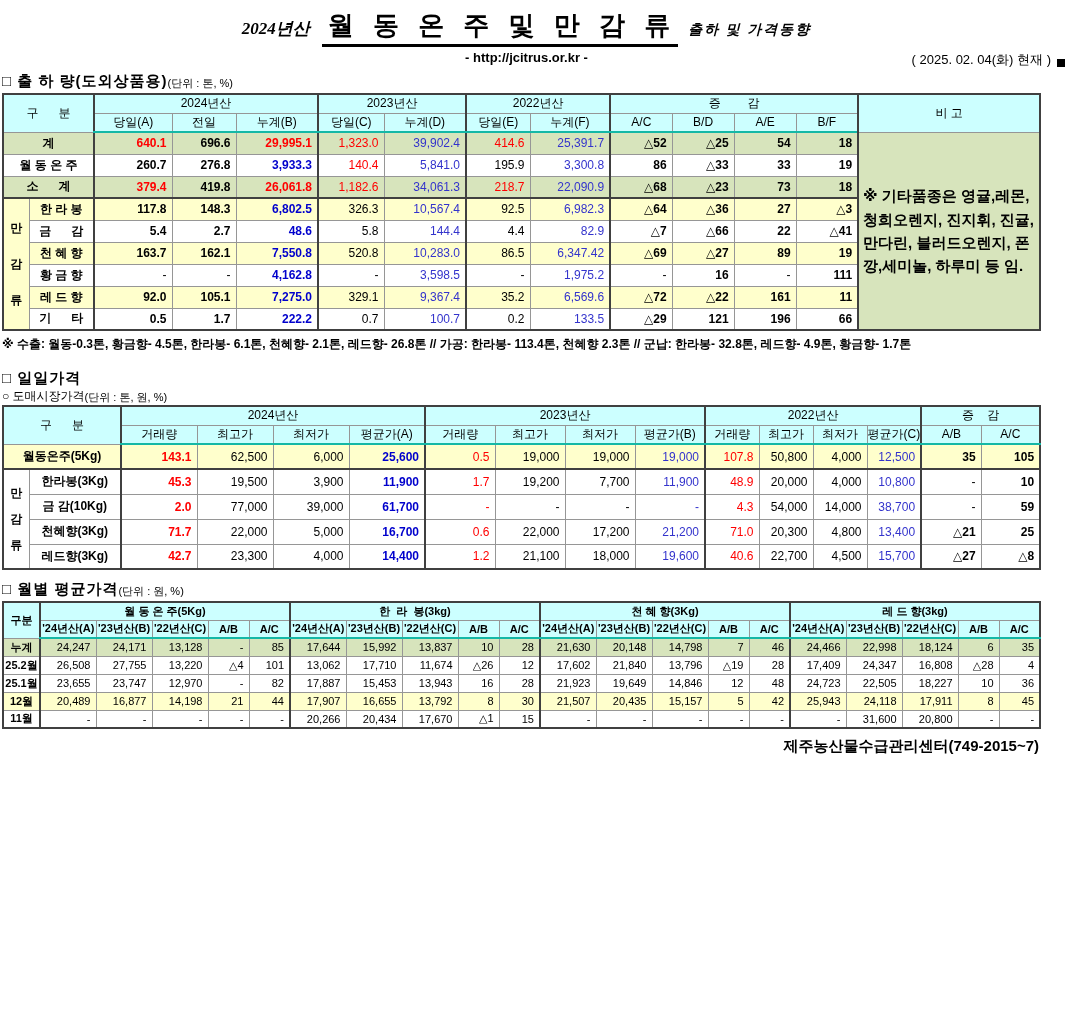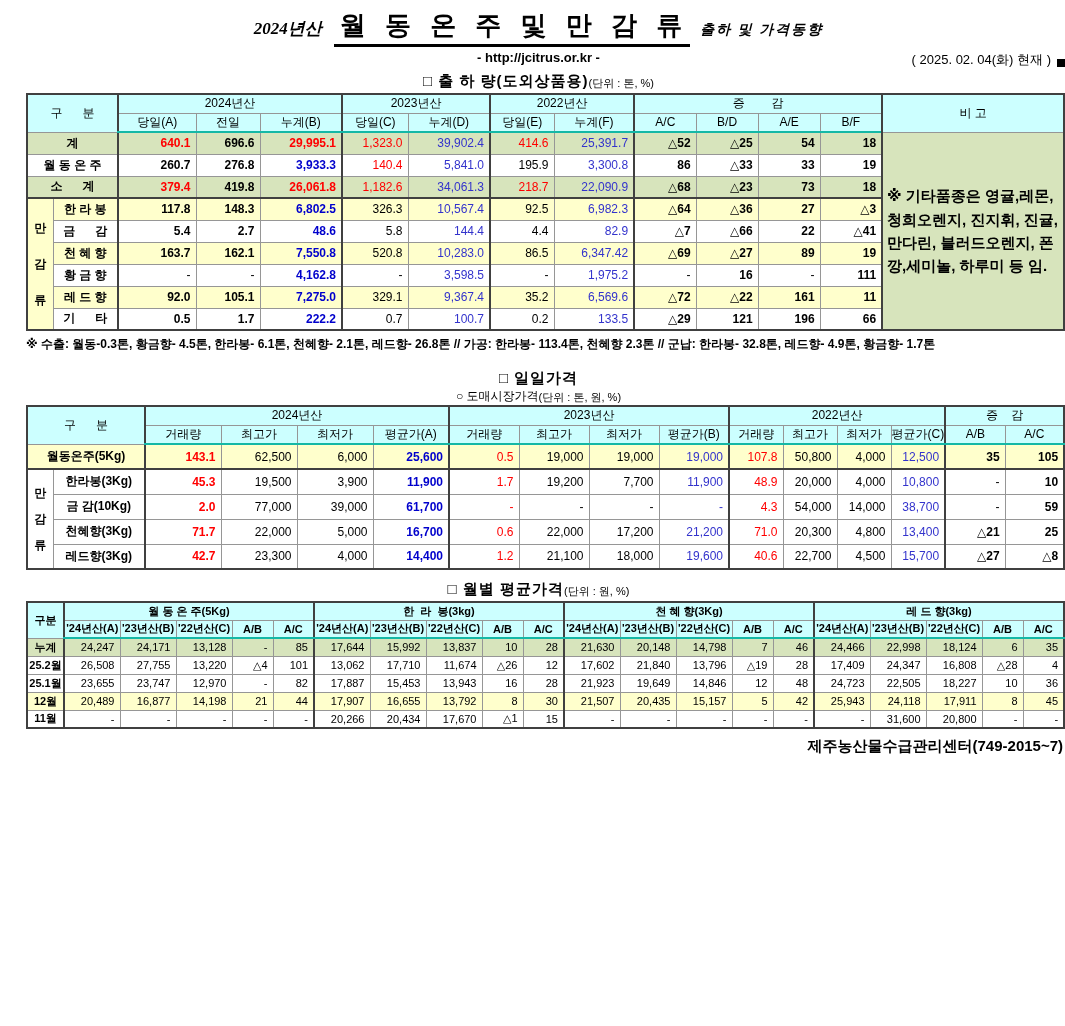--- a/index.html
+++ b/index.html
@@ -1,29 +1,29 @@
 <!DOCTYPE html>
 <html><head>
 <meta charset="utf-8">
 <style>
   html,body { margin:0; padding:0; background:#fff; }
   body { font-family:"Liberation Sans","DejaVu Sans",sans-serif; color:#000; }
-  .page { width:1065px; height:1026px; position:relative; box-sizing:border-box; padding:6px 14px 0 26px; overflow:hidden; }
+  .page { width:1065px; height:1026px; position:relative; box-sizing:border-box; padding:6px 14px 0 2px; overflow:hidden; }
 
   
   .titlebar { text-align:center; margin-top:2px; white-space:nowrap; }
   .t-year { font-family:"Liberation Serif","DejaVu Serif",serif; font-style:italic; font-weight:bold; font-size:17px; margin-right:12px; }
   .t-main { display:inline-block; font-weight:bold; font-size:26px; letter-spacing:6px; border-bottom:3px solid #000; padding:0 2px 1px 6px; }
   .t-sub  { font-family:"Liberation Serif","DejaVu Serif",serif; font-style:italic; font-weight:bold; font-size:14px; margin-left:10px; letter-spacing:2px; }
   .urlline { position:relative; text-align:center; font-weight:bold; font-size:13px; margin-top:3px; height:18px; }
   .dateline { position:absolute; right:0; top:1px; font-weight:normal; font-size:13px; }
   .corner-mark { position:absolute; right:0px; top:59px; width:8px; height:8px; background:#000; }
 
   
-  .sec { display:flex; justify-content:center; align-items:flex-end; }
+  .sec { display:flex; justify-content:flex-start; align-items:flex-end; }
   .sec-title { font-weight:bold; font-size:15px; letter-spacing:1px; }
   .sub-title { font-size:12px; font-weight:normal; }
   .unit { font-size:11px; font-weight:normal; }
 
   
   table { border-collapse:collapse; table-layout:fixed; width:1037px; border:2px solid #404040; }
   th, td { border:1px solid #969696; overflow:hidden; box-sizing:border-box; }
   th { background:#CCFFFF; font-weight:normal; font-size:12px; height:19px; text-align:center; white-space:pre; padding:0; }
   td { font-size:12px; height:22px; padding:0 5px 0 0; background:#fff; }
   thead tr:last-child th { border-bottom:2px solid #14b8a6; }

